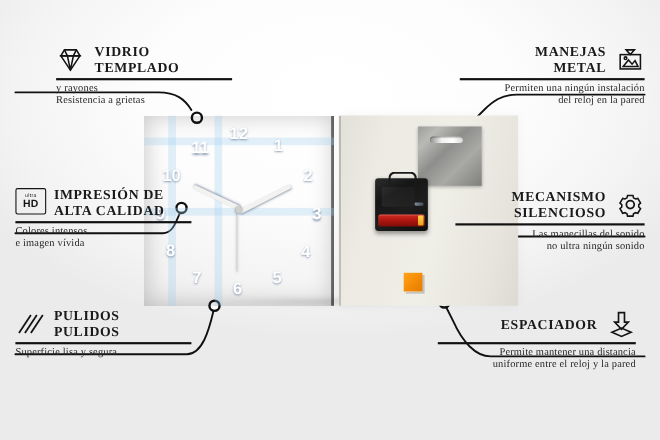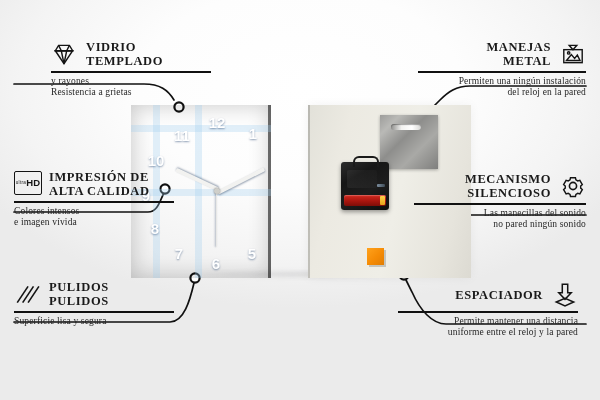--- a/index.html
+++ b/index.html
@@ -16,21 +16,21 @@
   }
 
   
   #product{position:absolute;left:131px;top:105px;width:340px;height:173px;}
   #prod-shadow{
     position:absolute;left:142px;top:272px;width:330px;height:16px;
     background:radial-gradient(ellipse 50% 60% at 50% 0%, rgba(120,120,125,.30), rgba(120,120,125,0) 72%);
     filter:blur(2px);
   }
   #face{
-    position:absolute;left:0;top:0;width:140px;height:173px;
+    position:absolute;left:0;top:0;width:173px;height:173px;
     background:
       repeating-linear-gradient(92deg, rgba(255,255,255,.13) 0px, rgba(255,255,255,.13) 1px, rgba(0,0,0,.16) 1px, rgba(0,0,0,.16) 2px),
       repeating-linear-gradient(6deg, rgba(0,200,225,.16) 0px, rgba(0,200,225,.16) 1px, rgba(0,0,0,.10) 1px, rgba(0,0,0,.10) 3px),
       radial-gradient(ellipse 45% 38% at 30% 78%, rgba(0,226,214,.55), rgba(0,226,214,0) 70%),
       radial-gradient(ellipse 48% 40% at 88% 76%, rgba(0,216,226,.48), rgba(0,216,226,0) 72%),
       radial-gradient(ellipse 40% 34% at 66% 30%, rgba(150,215,255,.55), rgba(150,215,255,0) 72%),
       radial-gradient(circle 16% at 44% 16%, rgba(255,255,255,.85), rgba(255,255,255,0) 70%),
       linear-gradient(118deg,#9ec7e8 0%,#3f84c8 14%,#1663b4 34%,#0b50a8 56%,#0a4ca4 74%,#0d5cb2 100%);
     box-shadow:inset -3px 0 0 rgba(0,0,0,.55), inset 0 0 22px rgba(0,0,0,.22);
     overflow:hidden;
@@ -108,21 +108,21 @@
   }
   .icon{width:26px;height:26px;flex:0 0 26px;color:#141414;}
   .icon svg{display:block;width:26px;height:26px;}
   .rule{height:1.6px;background:#111111;margin-top:3px;}
   .desc{
     font-family:"Liberation Serif",serif;color:#262626;font-size:9.5px;line-height:11.5px;
     margin-top:3px;letter-spacing:.15px;
   }
   .hd-box{
     width:26px;height:22px;border:1.6px solid #141414;border-radius:2px;
-    display:flex;flex-direction:row;align-items:center;justify-content:center;
+    display:flex;flex-direction:column;align-items:center;justify-content:center;
     font-family:"Liberation Sans",sans-serif;color:#141414;line-height:1;
   }
   .hd-box .u{font-size:4.6px;letter-spacing:.3px;}
   .hd-box .h{font-size:9.5px;font-weight:bold;letter-spacing:.2px;}
 
   #c1{left:14px;top:40px;width:160px;margin-left:37px;}
   #c2{left:14px;top:170px;width:160px;}
   #c3{left:14px;top:280px;width:160px;}
   #c4{right:14px;top:40px;width:168px;}
   #c5{right:14px;top:172px;width:172px;}
@@ -296,21 +296,21 @@
       <span class="icon">
         <svg viewBox="0 0 24 24" fill="none" stroke="currentColor" stroke-width="1.5">
           <path d="M9.4 3.4 h5.2 l.5 2.2 1.9 1.1 2.2-.6 2.6 4.5-1.7 1.5v2.2l1.7 1.5-2.6 4.5-2.2-.6-1.9 1.1-.5 2.2H9.4l-.5-2.2-1.9-1.1-2.2.6L2.2 15.8 3.9 14.3v-2.2L2.2 10.6 4.8 6.1l2.2.6 1.9-1.1z" transform="scale(.88) translate(1.6,1.6)"></path>
           <circle cx="12" cy="12" r="3.3"></circle>
         </svg>
       </span>
     </div>
     <div class="rule"></div>
     <div class="desc">
       <div>Las manecillas del sonido</div>
-      <div>no pared ningún sonido</div>
+      <div>no ultra ningún sonido</div>
     </div>
   </div>
 
   <div class="callout c-right" id="c6">
     <div class="head-row">
       <div>
         <div class="title">ESPACIADOR</div>
       </div>
       <span class="icon">
         <svg viewBox="0 0 24 24" fill="none" stroke="currentColor" stroke-width="1.4">

